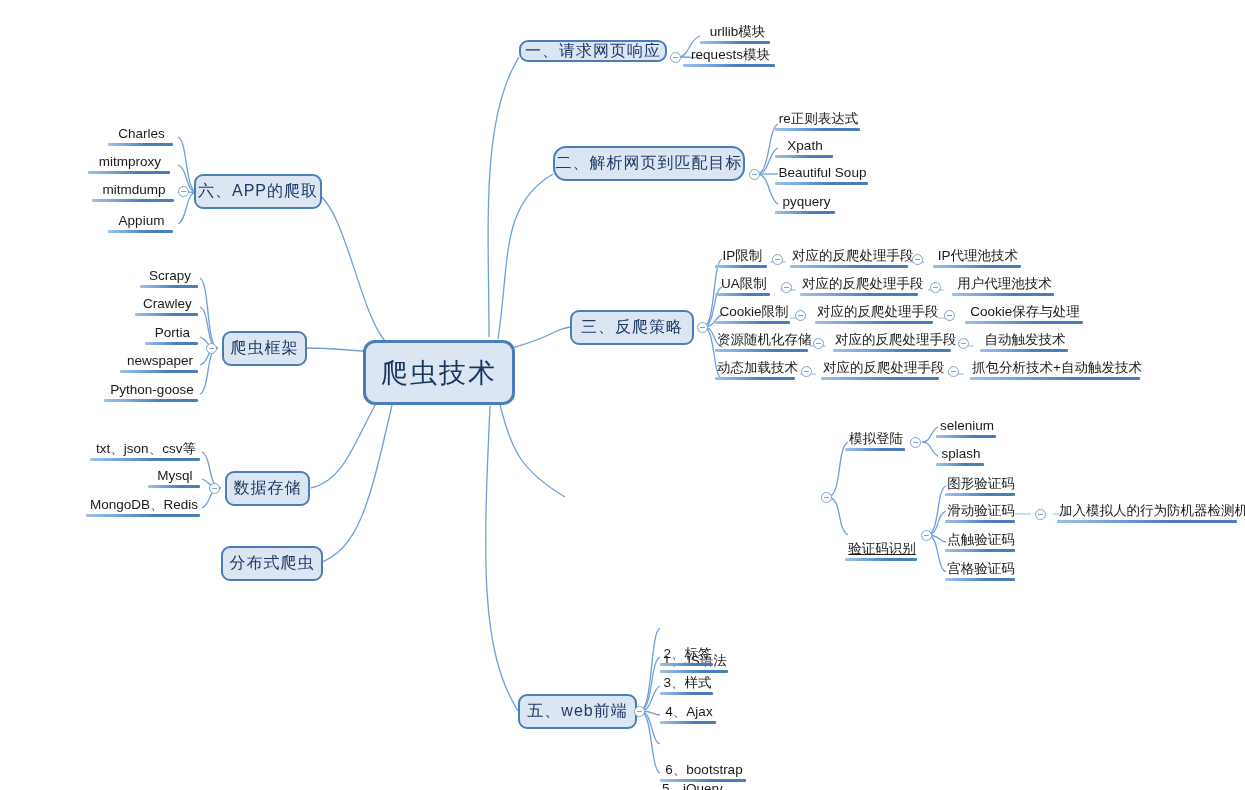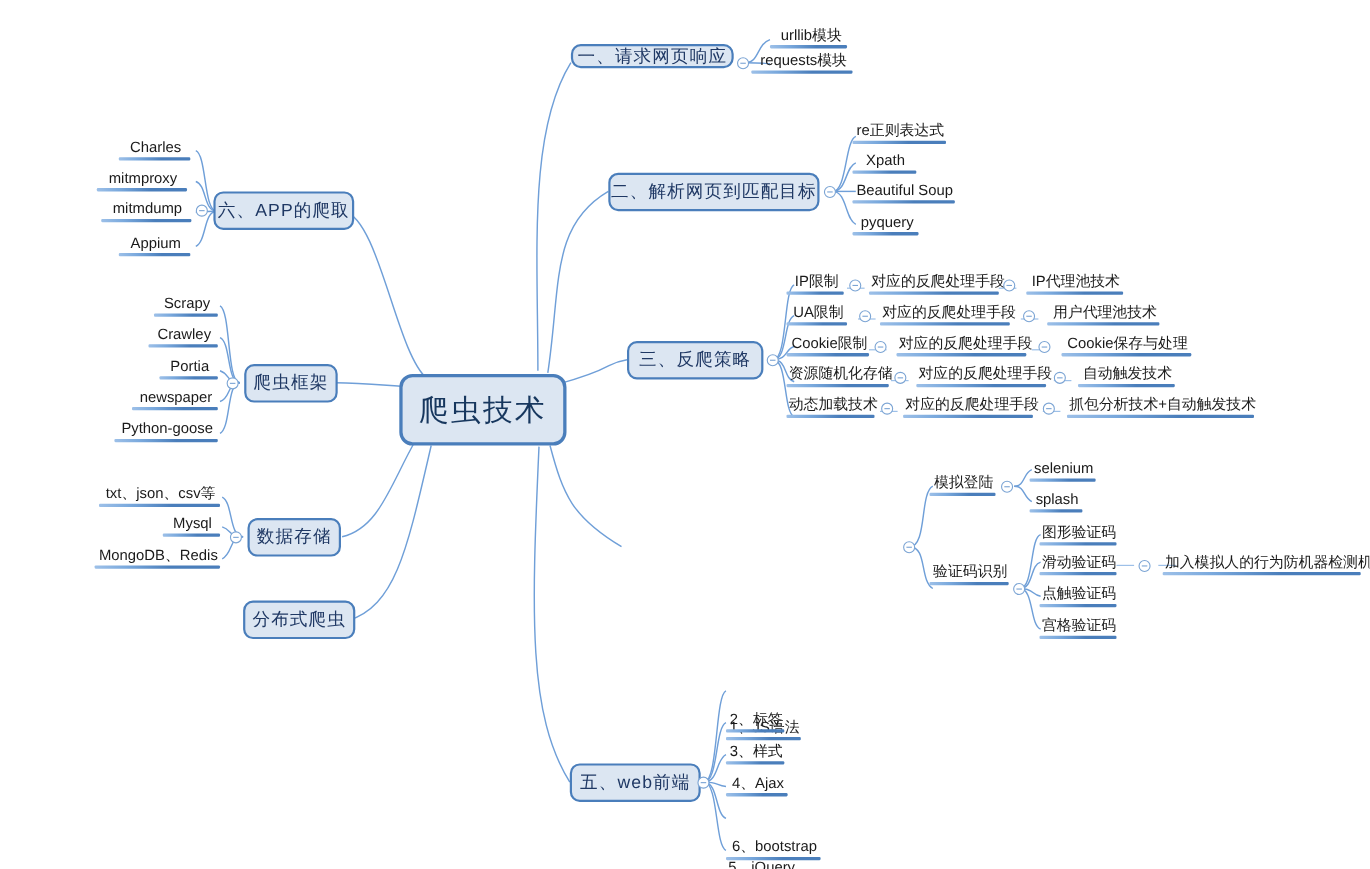--- a/index.html
+++ b/index.html
@@ -182,21 +182,21 @@
   <div class="dot" style="left:670px;top:52px;"></div>
   <div class="leaf cn" style="left:700px;top:24px;width:75px;">
     <span class="txt">urllib模块</span>
     <span class="bar" style="width:70px;"></span>
   </div>
   <div class="leaf cn" style="left:683px;top:47px;width:95px;">
     <span class="txt">requests模块</span>
     <span class="bar" style="width:92px;"></span>
   </div>
 
-  <div class="node-box level1" style="left:553px;top:157px;width:192px;height:35px;">
+  <div class="node-box level1" style="left:553px;top:146px;width:192px;height:35px;border-radius:13px;">
     <span>二、解析网页到匹配目标</span>
   </div>
   <div class="dot" style="left:749px;top:169px;"></div>
   <div class="leaf cn" style="left:775px;top:111px;width:87px;">
     <span class="txt">re正则表达式</span>
     <span class="bar" style="width:85px;"></span>
   </div>
   <div class="leaf en" style="left:775px;top:138px;width:60px;">
     <span class="txt">Xpath</span>
     <span class="bar" style="width:58px;"></span>
@@ -299,21 +299,21 @@
   <div class="dot" style="left:910px;top:437px;"></div>
   <div class="leaf en" style="left:936px;top:418px;width:62px;">
     <span class="txt">selenium</span>
     <span class="bar" style="width:60px;"></span>
   </div>
   <div class="leaf en" style="left:936px;top:446px;width:50px;">
     <span class="txt">splash</span>
     <span class="bar" style="width:48px;"></span>
   </div>
 
-  <div class="leaf cn" style="left:845px;top:512px;width:74px;">
+  <div class="leaf cn" style="left:845px;top:541px;width:74px;text-decoration:underline;">
     <span class="txt">验证码识别</span>
     <span class="bar" style="width:72px;"></span>
   </div>
   <div class="dot" style="left:921px;top:530px;"></div>
   <div class="leaf cn" style="left:945px;top:476px;width:72px;">
     <span class="txt">图形验证码</span>
     <span class="bar" style="width:70px;"></span>
   </div>
   <div class="leaf cn" style="left:945px;top:503px;width:72px;">
     <span class="txt">滑动验证码</span>

